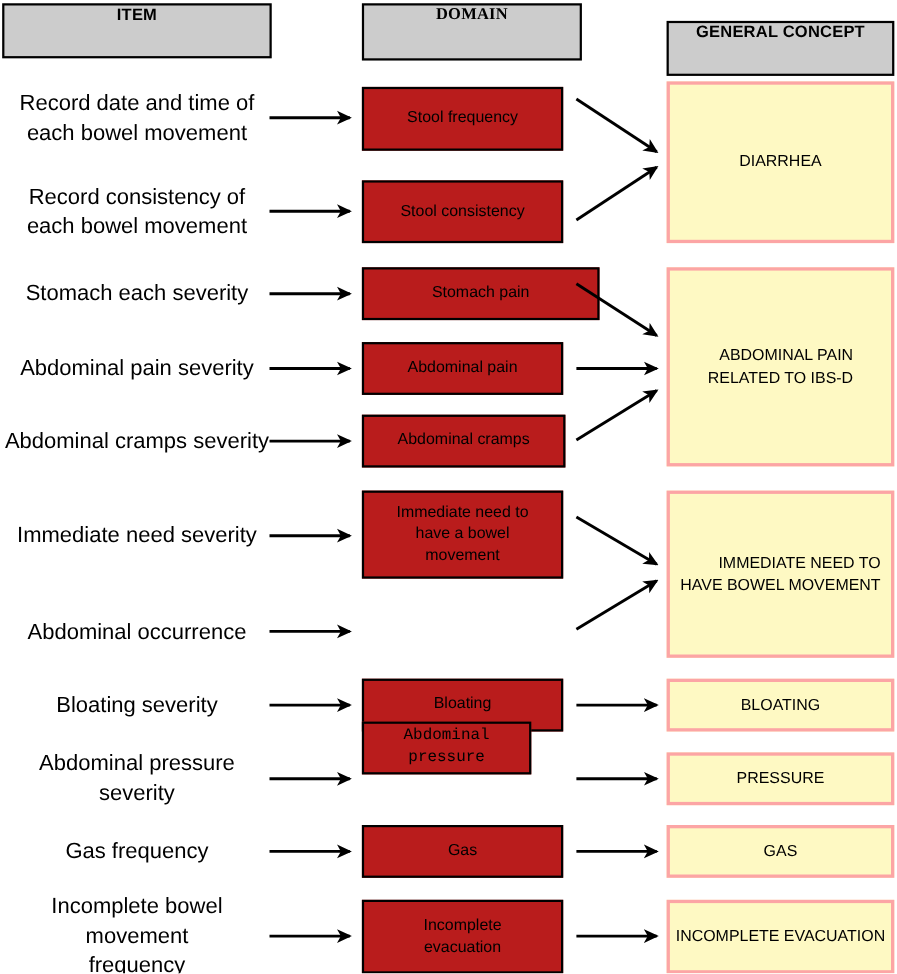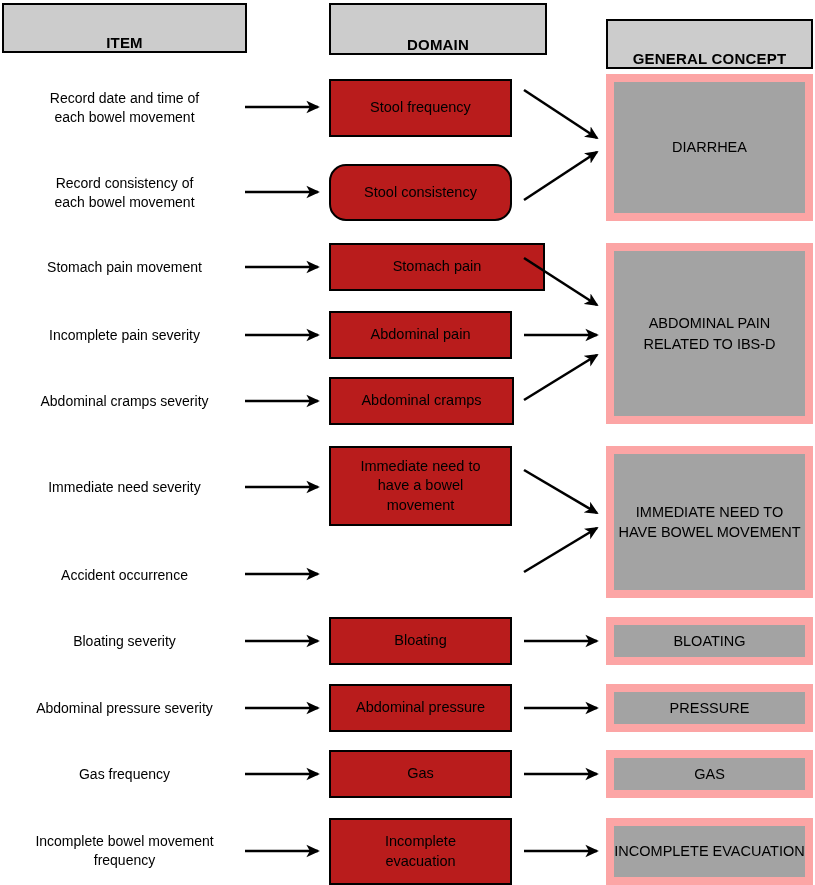--- a/index.html
+++ b/index.html
@@ -17,109 +17,109 @@
     height: 885px;
     background: #ffffff;
     overflow: hidden;
   }
   .hdr {
     position: absolute;
     box-sizing: border-box;
     background: #cccccc;
     border: 2px solid #000000;
     display: flex;
-    align-items: flex-end;
+    align-items: flex-start;
     justify-content: center;
     font-size: 15px;
     font-weight: bold;
     letter-spacing: 0.2px;
   }
   .item-label {
     position: absolute;
     box-sizing: border-box;
     display: flex;
     align-items: center;
     justify-content: center;
     text-align: center;
-    font-size: 14px;
+    font-size: 20px;
     line-height: 1.35;
   }
   .box {
     position: absolute;
     box-sizing: border-box;
     background: #b91c1c;
     border: 2px solid #000000;
     display: flex;
     align-items: center;
     justify-content: center;
     text-align: center;
     font-size: 14.5px;
     line-height: 1.35;
   }
   .concept {
     position: absolute;
     box-sizing: border-box;
-    background: #a3a3a3;
-    border: 8px solid #fca5a5;
+    background: #fef9c3;
+    border: 3px solid #fca5a5;
     display: flex;
     align-items: center;
     justify-content: center;
-    text-align: center;
+    text-align: right;
     font-size: 14.5px;
     line-height: 1.4;
   }
   .arrow-layer {
     position: absolute;
     left: 0;
     top: 0;
     width: 815px;
     height: 885px;
     pointer-events: none;
   }
 </style>
 </head>
 <body>
 
 <div id="diagram">
 
   <div class="hdr" style="left:2px; top:3px; width:245px; height:50px;">
     <span>ITEM</span>
   </div>
-  <div class="hdr" style="left:329px; top:3px; width:218px; height:52px;">
+  <div class="hdr" style="left:329px; top:3px; width:200px; height:52px;font-family:Liberation Serif, serif;">
     <span>DOMAIN</span>
   </div>
   <div class="hdr" style="left:606px; top:3px; width:207px; height:50px;margin-top:16px;">
     <span>GENERAL CONCEPT</span>
   </div>
 
   <div class="item-label" style="left: 2px; top: 79px; width: 245px; height: 57px; white-space: pre-line;">Record date and time of
 each bowel movement</div>
   <div class="item-label" style="left: 2px; top: 164px; width: 245px; height: 57px; white-space: pre-line;">Record consistency of
 each bowel movement</div>
-  <div class="item-label" style="left:2px; top:243px; width:245px; height:48px;">Stomach pain movement</div>
-  <div class="item-label" style="left:2px; top:311px; width:245px; height:48px;">Incomplete pain severity</div>
+  <div class="item-label" style="left:2px; top:243px; width:245px; height:48px;">Stomach each severity</div>
+  <div class="item-label" style="left:2px; top:311px; width:245px; height:48px;">Abdominal pain severity</div>
   <div class="item-label" style="left:2px; top:377px; width:245px; height:48px;text-align:center;">Abdominal cramps severity</div>
   <div class="item-label" style="left:2px; top:463px; width:245px; height:48px;">Immediate need severity</div>
-  <div class="item-label" style="left:2px; top:551px; width:245px; height:48px;">Accident occurrence</div>
+  <div class="item-label" style="left:2px; top:551px; width:245px; height:48px;">Abdominal occurrence</div>
   <div class="item-label" style="left:2px; top:617px; width:245px; height:48px;">Bloating severity</div>
   <div class="item-label" style="left:2px; top:684px; width:245px; height:48px;">Abdominal pressure severity</div>
   <div class="item-label" style="left:2px; top:750px; width:245px; height:48px;">Gas frequency</div>
   <div class="item-label" style="left: 2px; top: 822px; width: 245px; height: 58px; white-space: pre-line;">Incomplete bowel movement
 frequency</div>
 
   <div class="box" style="left:329px; top:79px; width:183px; height:58px;">Stool frequency</div>
-  <div class="box" style="left:329px; top:164px; width:183px; height:57px;border-radius:17px;">Stool consistency</div>
+  <div class="box" style="left:329px; top:164px; width:183px; height:57px;">Stool consistency</div>
   <div class="box" style="left:329px; top:243px; width:216px; height:48px;">Stomach pain</div>
   <div class="box" style="left:329px; top:311px; width:183px; height:48px;">Abdominal pain</div>
   <div class="box" style="left:329px; top:377px; width:185px; height:48px;">Abdominal cramps</div>
   <div class="box" style="left: 329px; top: 446px; width: 183px; height: 80px; white-space: pre-line;">Immediate need to
 have a bowel
 movement</div>
   <div class="box" style="left:329px; top:617px; width:183px; height:48px;">Bloating</div>
-  <div class="box" style="left:329px; top:684px; width:183px; height:48px;">Abdominal pressure</div>
+  <div class="box" style="left:329px; top:656px; width:154px; height:48px;font-family:Liberation Mono, monospace;">Abdominal pressure</div>
   <div class="box" style="left:329px; top:750px; width:183px; height:48px;">Gas</div>
   <div class="box" style="left: 329px; top: 818px; width: 183px; height: 67px; white-space: pre-line;">Incomplete
 evacuation</div>
 
   <div class="concept" style="left:606px; top:74px; width:207px; height:147px;">DIARRHEA</div>
   <div class="concept" style="left: 606px; top: 243px; width: 207px; height: 181px; white-space: pre-line;">ABDOMINAL PAIN
 RELATED TO IBS-D</div>
   <div class="concept" style="left: 606px; top: 446px; width: 207px; height: 152px; white-space: pre-line;">IMMEDIATE NEED TO
 HAVE BOWEL MOVEMENT</div>
   <div class="concept" style="left:606px; top:617px; width:207px; height:48px;">BLOATING</div>

